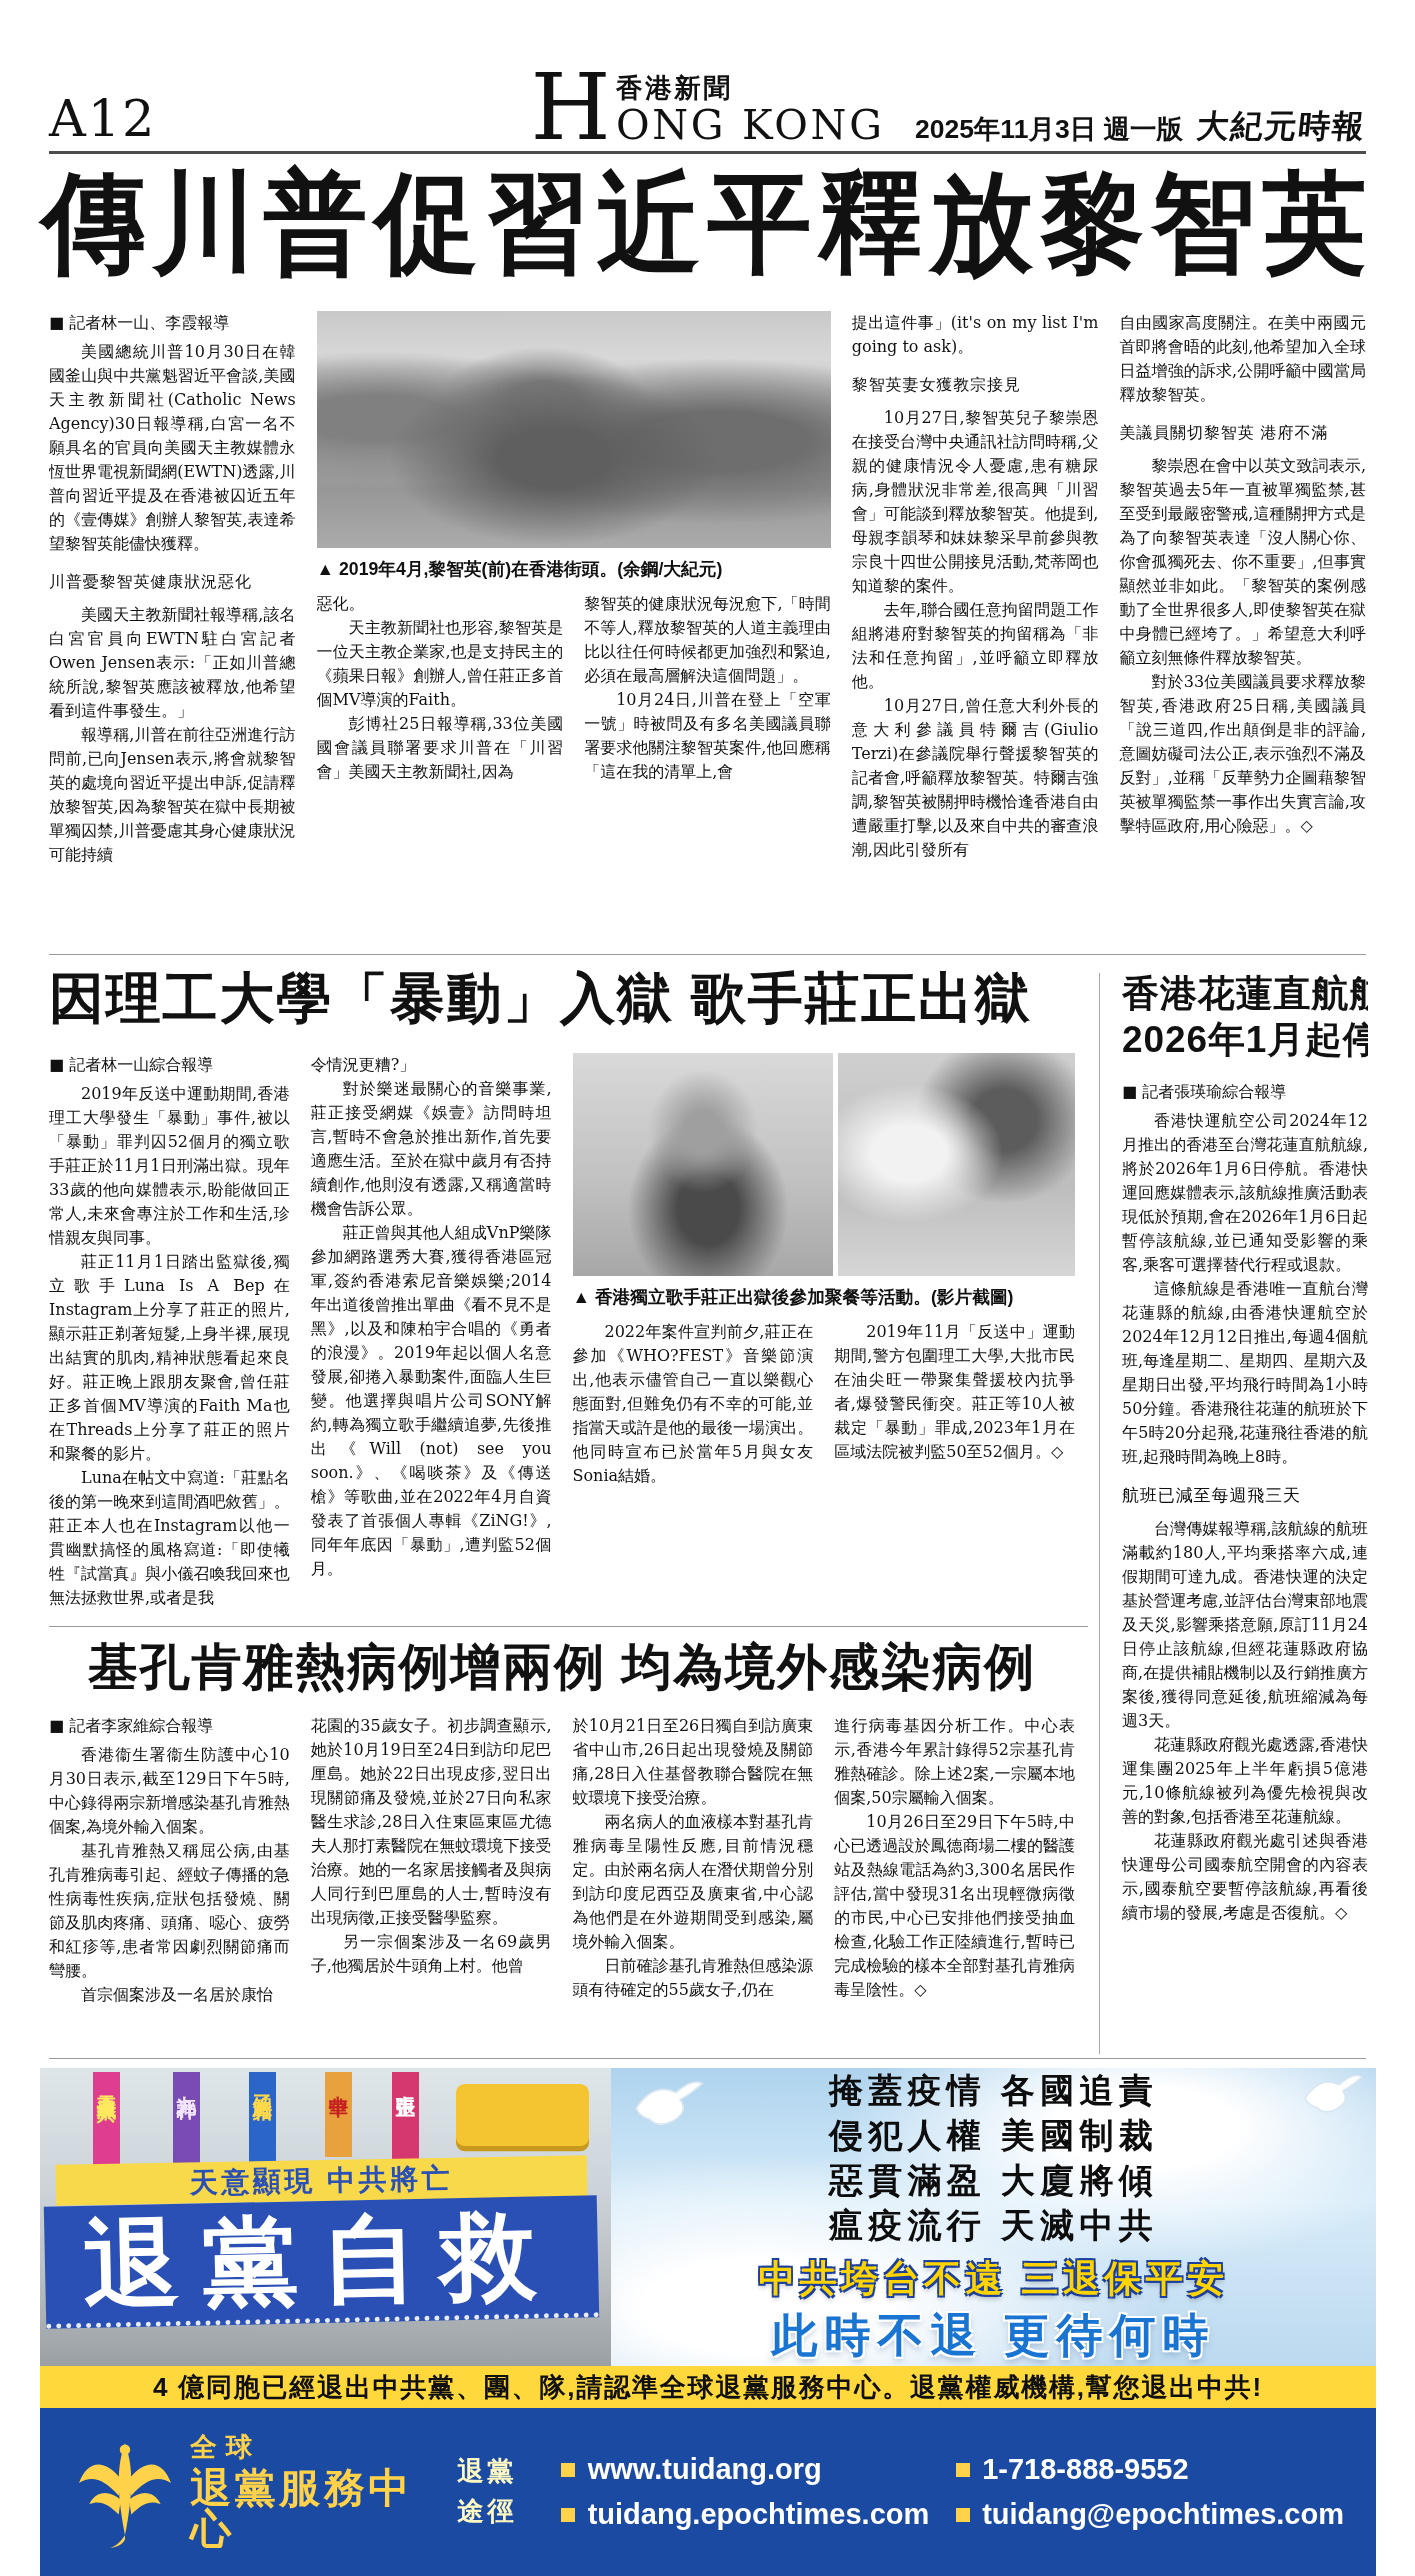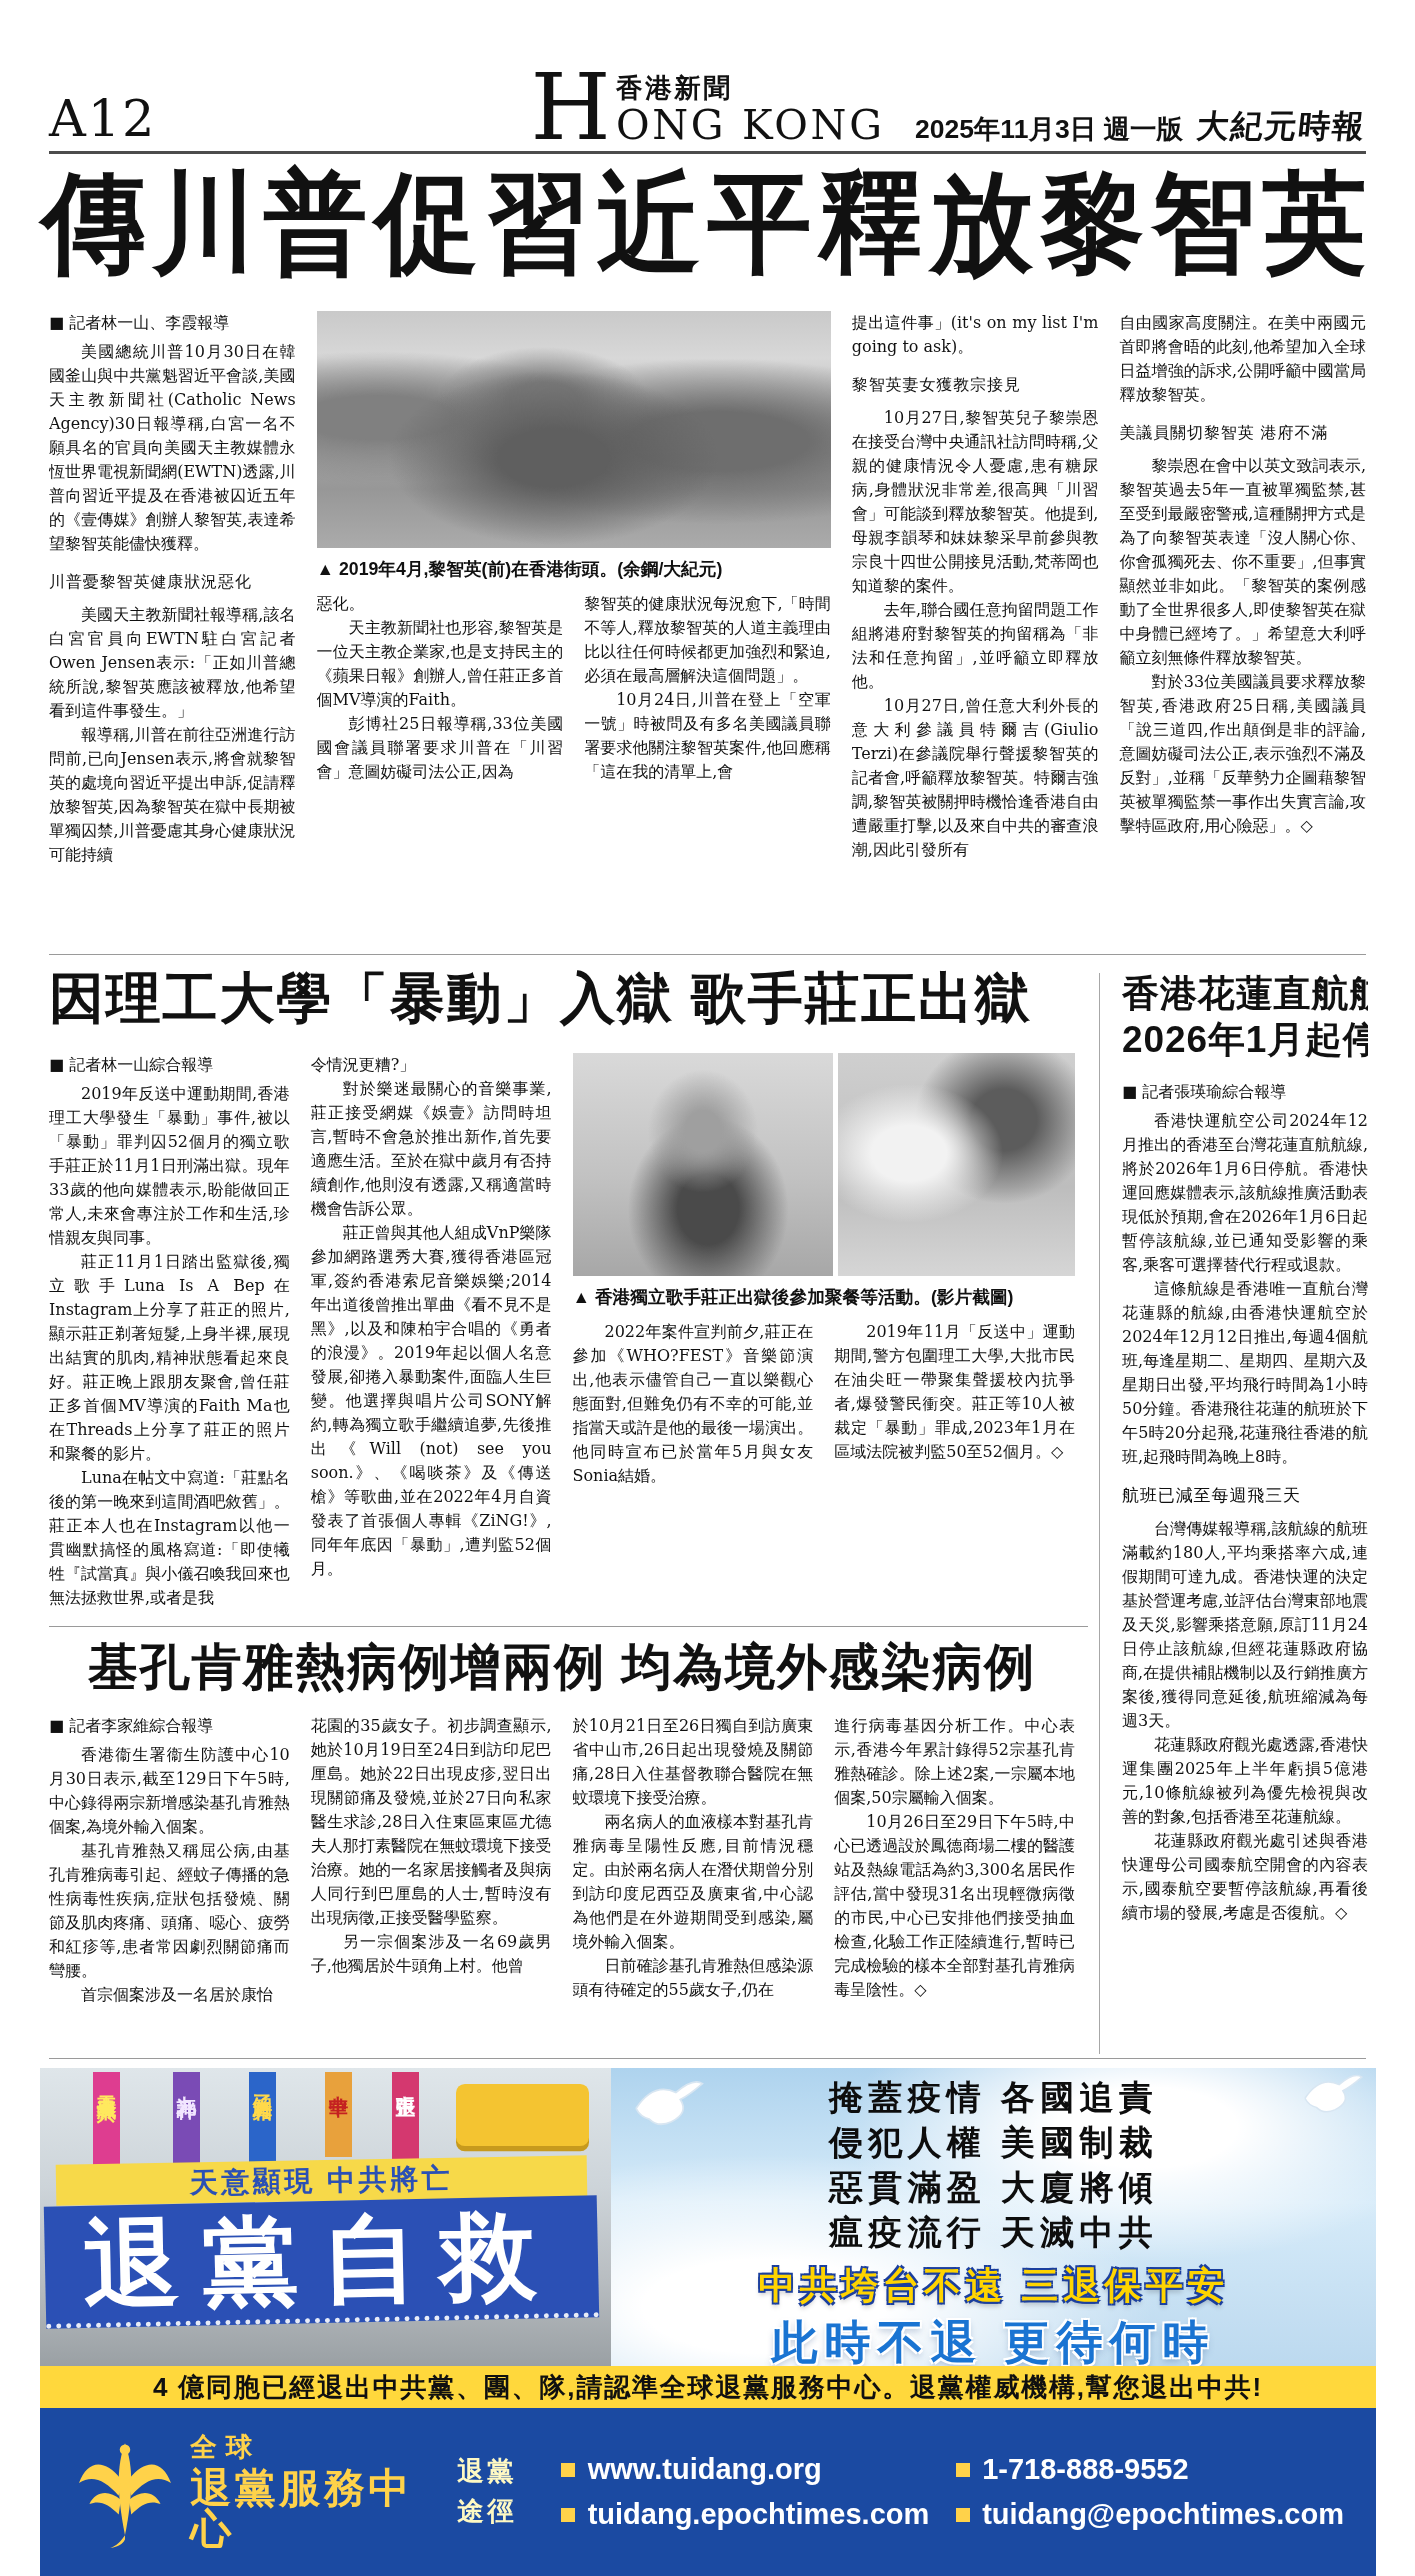--- a/index.html
+++ b/index.html
@@ -103,21 +103,21 @@
       font:900 28px/1 "Liberation Sans", sans-serif; color:#2b50b5; letter-spacing:3.5px;
       transform:rotate(-1deg); }
   .ad-bluebanner { position:absolute; left:5.3px; top:133px; width:553px; height:122px; background:#2b50b5;
       display:flex; align-items:center; justify-content:center;
       font:900 96px/1 "Liberation Sans", sans-serif; color:#ffffff; letter-spacing:23px;
       border-bottom:5.3px dotted #e8ecf7; transform:rotate(-1.2deg); }
   .ad-sky { position:absolute; left:571px; top:0; right:0; height:100%;
       background:radial-gradient(ellipse at 70% 20%, #ffffff 0 12%, rgba(255,255,255,0) 40%),
                  radial-gradient(ellipse at 20% 80%, #ffffff 0 14%, rgba(255,255,255,0) 45%),
                  linear-gradient(180deg,#aed3ee 0%,#d6ebf9 45%,#bcd9ef 100%);
-      display:flex; flex-direction:column; align-items:center; padding-top:7px; }
+      display:flex; flex-direction:column; align-items:center; }
   .slogan-black { font:900 34px/1.32 "Liberation Sans", sans-serif; color:#0d0d0d;
       letter-spacing:5.3px; text-align:center; white-space:nowrap; }
   .slogan-yellow { margin-top:11px; font:900 37px/1.1 "Liberation Sans", sans-serif; color:#ffd400;
       letter-spacing:4.4px; white-space:nowrap;
       text-shadow:-1.8px -1.8px 0 #1b3f9e, 1.8px -1.8px 0 #1b3f9e, -1.8px 1.8px 0 #1b3f9e, 1.8px 1.8px 0 #1b3f9e, 0 3.5px 5.3px rgba(0,0,0,.25); }
   .slogan-blue { margin-top:12px; font:900 46px/1.05 "Liberation Sans", sans-serif; color:#1a74d2;
       letter-spacing:7px; white-space:nowrap;
       text-shadow:-1.8px -1.8px 0 #fff, 1.8px -1.8px 0 #fff, -1.8px 1.8px 0 #fff, 1.8px 1.8px 0 #fff, 0 4.4px 7px rgba(20,60,120,.35); }
   .dove { position:absolute; }
 
@@ -166,21 +166,21 @@
         <p class="b-p">美國天主教新聞社報導稱,該名白宮官員向EWTN駐白宮記者Owen Jensen表示:「正如川普總統所說,黎智英應該被釋放,他希望看到這件事發生。」</p>
         <p class="b-p">報導稱,川普在前往亞洲進行訪問前,已向Jensen表示,將會就黎智英的處境向習近平提出申訴,促請釋放黎智英,因為黎智英在獄中長期被單獨囚禁,川普憂慮其身心健康狀況可能持續</p>
       </div>
     <div class="mid">
       <div class="photo1"></div>
       <div class="caption">▲ 2019年4月,黎智英(前)在香港街頭。(余鋼/大紀元)</div>
       <div class="two">
         <div>
             <p class="b-cont">惡化。</p>
             <p class="b-p">天主教新聞社也形容,黎智英是一位天主教企業家,也是支持民主的《蘋果日報》創辦人,曾任莊正多首個MV導演的Faith。</p>
-            <p class="b-p">彭博社25日報導稱,33位美國國會議員聯署要求川普在「川習會」意圖妨礙司法公正,因為</p>
+            <p class="b-p">彭博社25日報導稱,33位美國國會議員聯署要求川普在「川習會」美國天主教新聞社,因為</p>
           </div>
         <div>
             <p class="b-cont">黎智英的健康狀況每況愈下,「時間不等人,釋放黎智英的人道主義理由比以往任何時候都更加強烈和緊迫,必須在最高層解決這個問題」。</p>
             <p class="b-p">10月24日,川普在登上「空軍一號」時被問及有多名美國議員聯署要求他關注黎智英案件,他回應稱「這在我的清單上,會</p>
           </div>
       </div>
     </div>
     <div class="col">
         <p class="b-cont">提出這件事」(it's on my list I'm going to ask)。</p>
         <p class="b-sub">黎智英妻女獲教宗接見</p>

